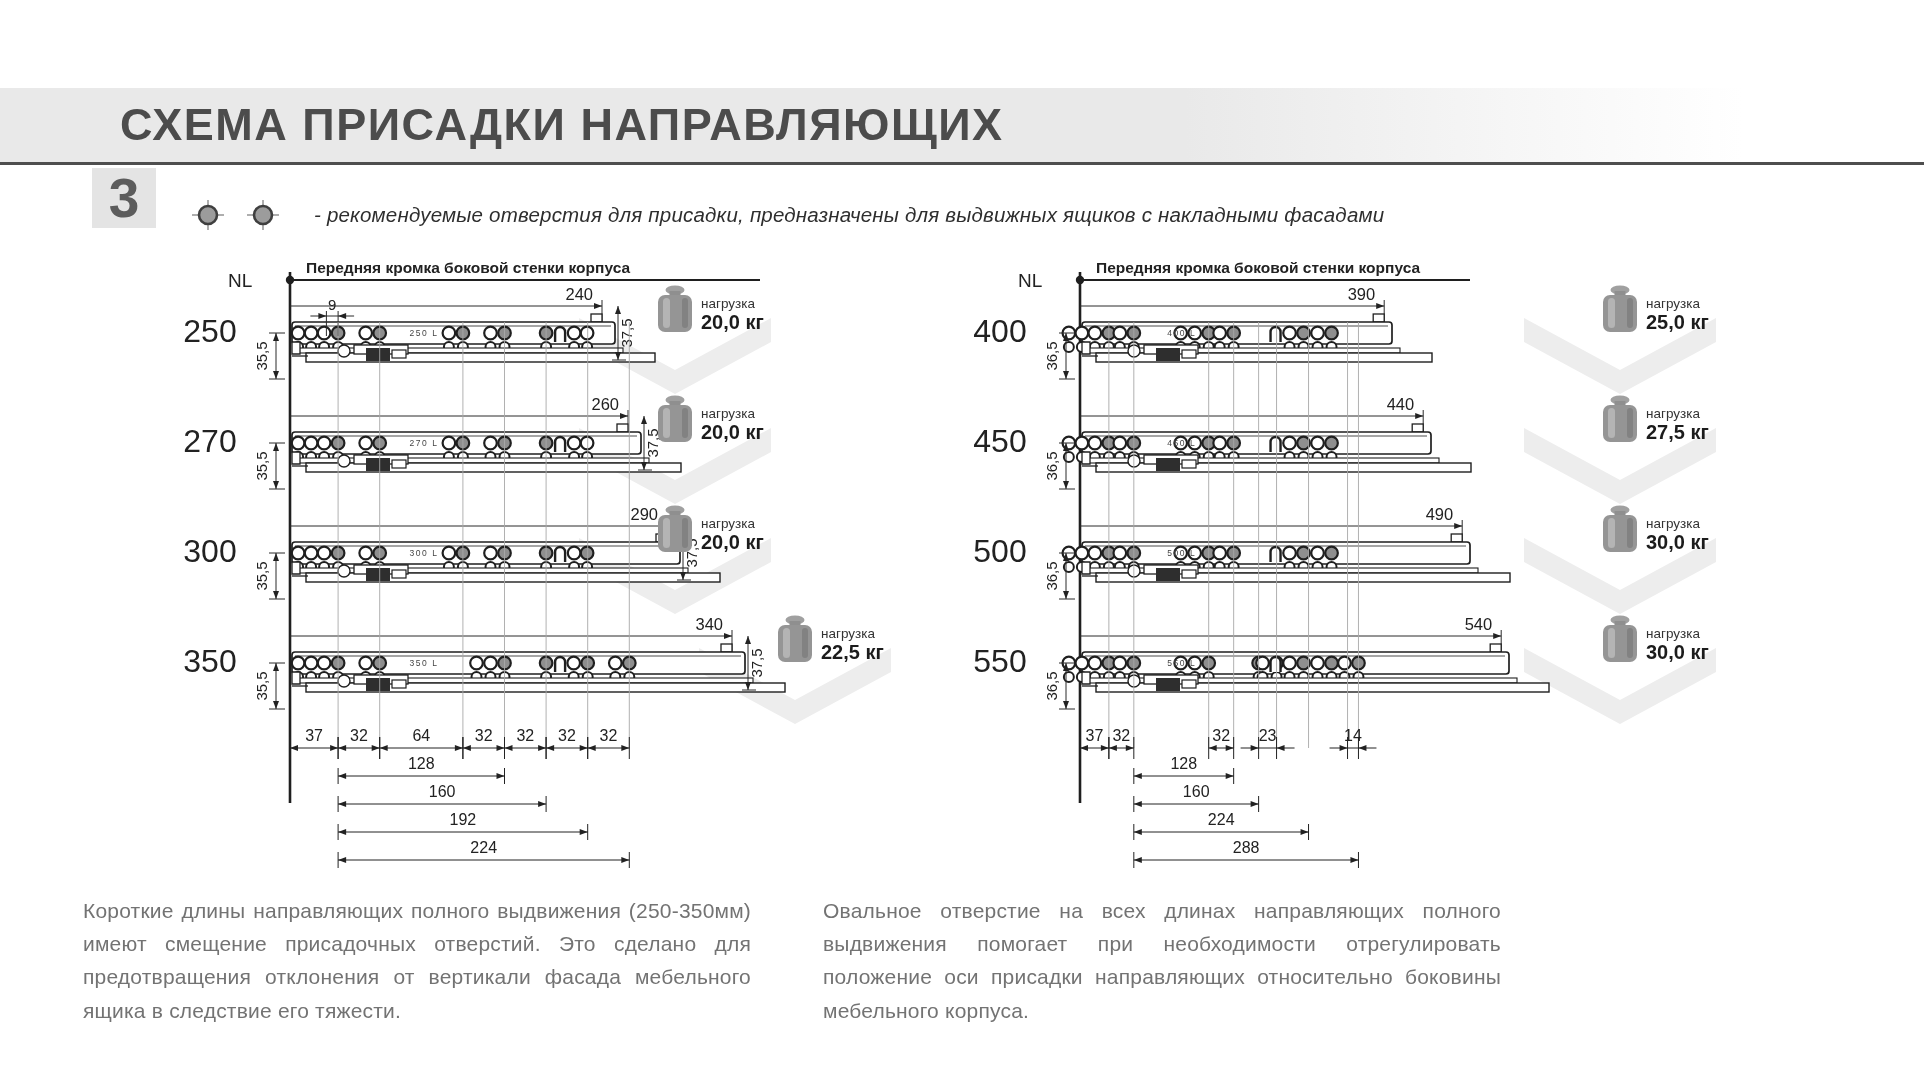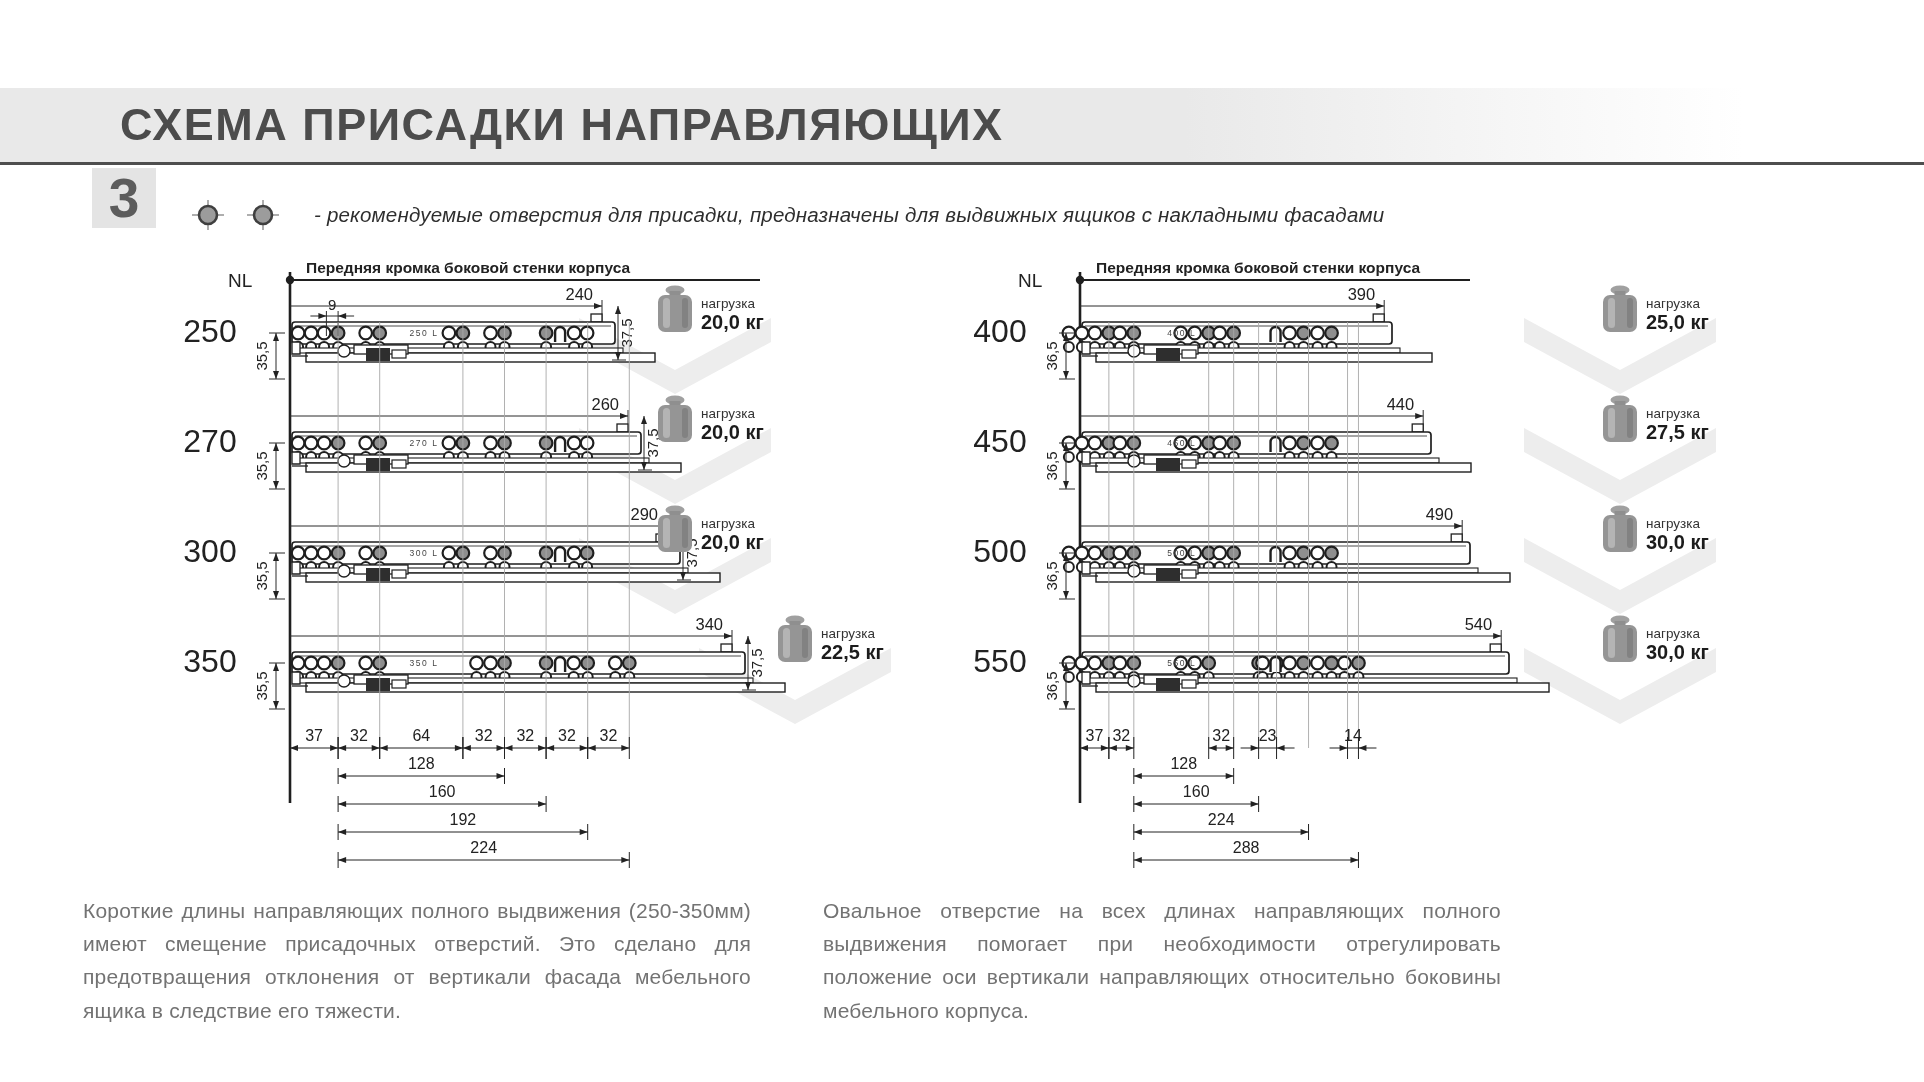--- a/index.html
+++ b/index.html
@@ -746,15 +746,15 @@
         <rect x="714.5" y="363" width="11" height="5" fill="#8f8f8f"></rect>
         <rect x="703" y="367" width="34" height="37" rx="7" fill="#959595"></rect>
         <rect x="708" y="370" width="7" height="30" rx="3.5" fill="#b4b4b4"></rect>
         <rect x="727" y="370" width="6" height="30" rx="3" fill="#828282"></rect>
         <text x="746" y="380" font-size="13.5" fill="#333">нагрузка</text>
         <text x="746" y="401" font-size="20" fill="#1c1c1c" font-weight="bold">30,0 кг</text>
       </g>
     </svg>
 
   <p class="para para-left">Короткие длины направляющих полного выдвижения (250-350мм) имеют смещение присадочных отверстий. Это сделано для предотвращения отклонения от вертикали фасада мебельного ящика в следствие его тяжести.</p>
-  <p class="para para-right">Овальное отверстие на всех длинах направляющих полного выдвижения помогает при необходимости отрегулировать положение оси вертикали направляющих относительно боковины мебельного корпуса.</p>
+  <p class="para para-right">Овальное отверстие на всех длинах направляющих полного выдвижения помогает при необходимости отрегулировать положение оси присадки направляющих относительно боковины мебельного корпуса.</p>
 
 </div>
 
 </body></html>

